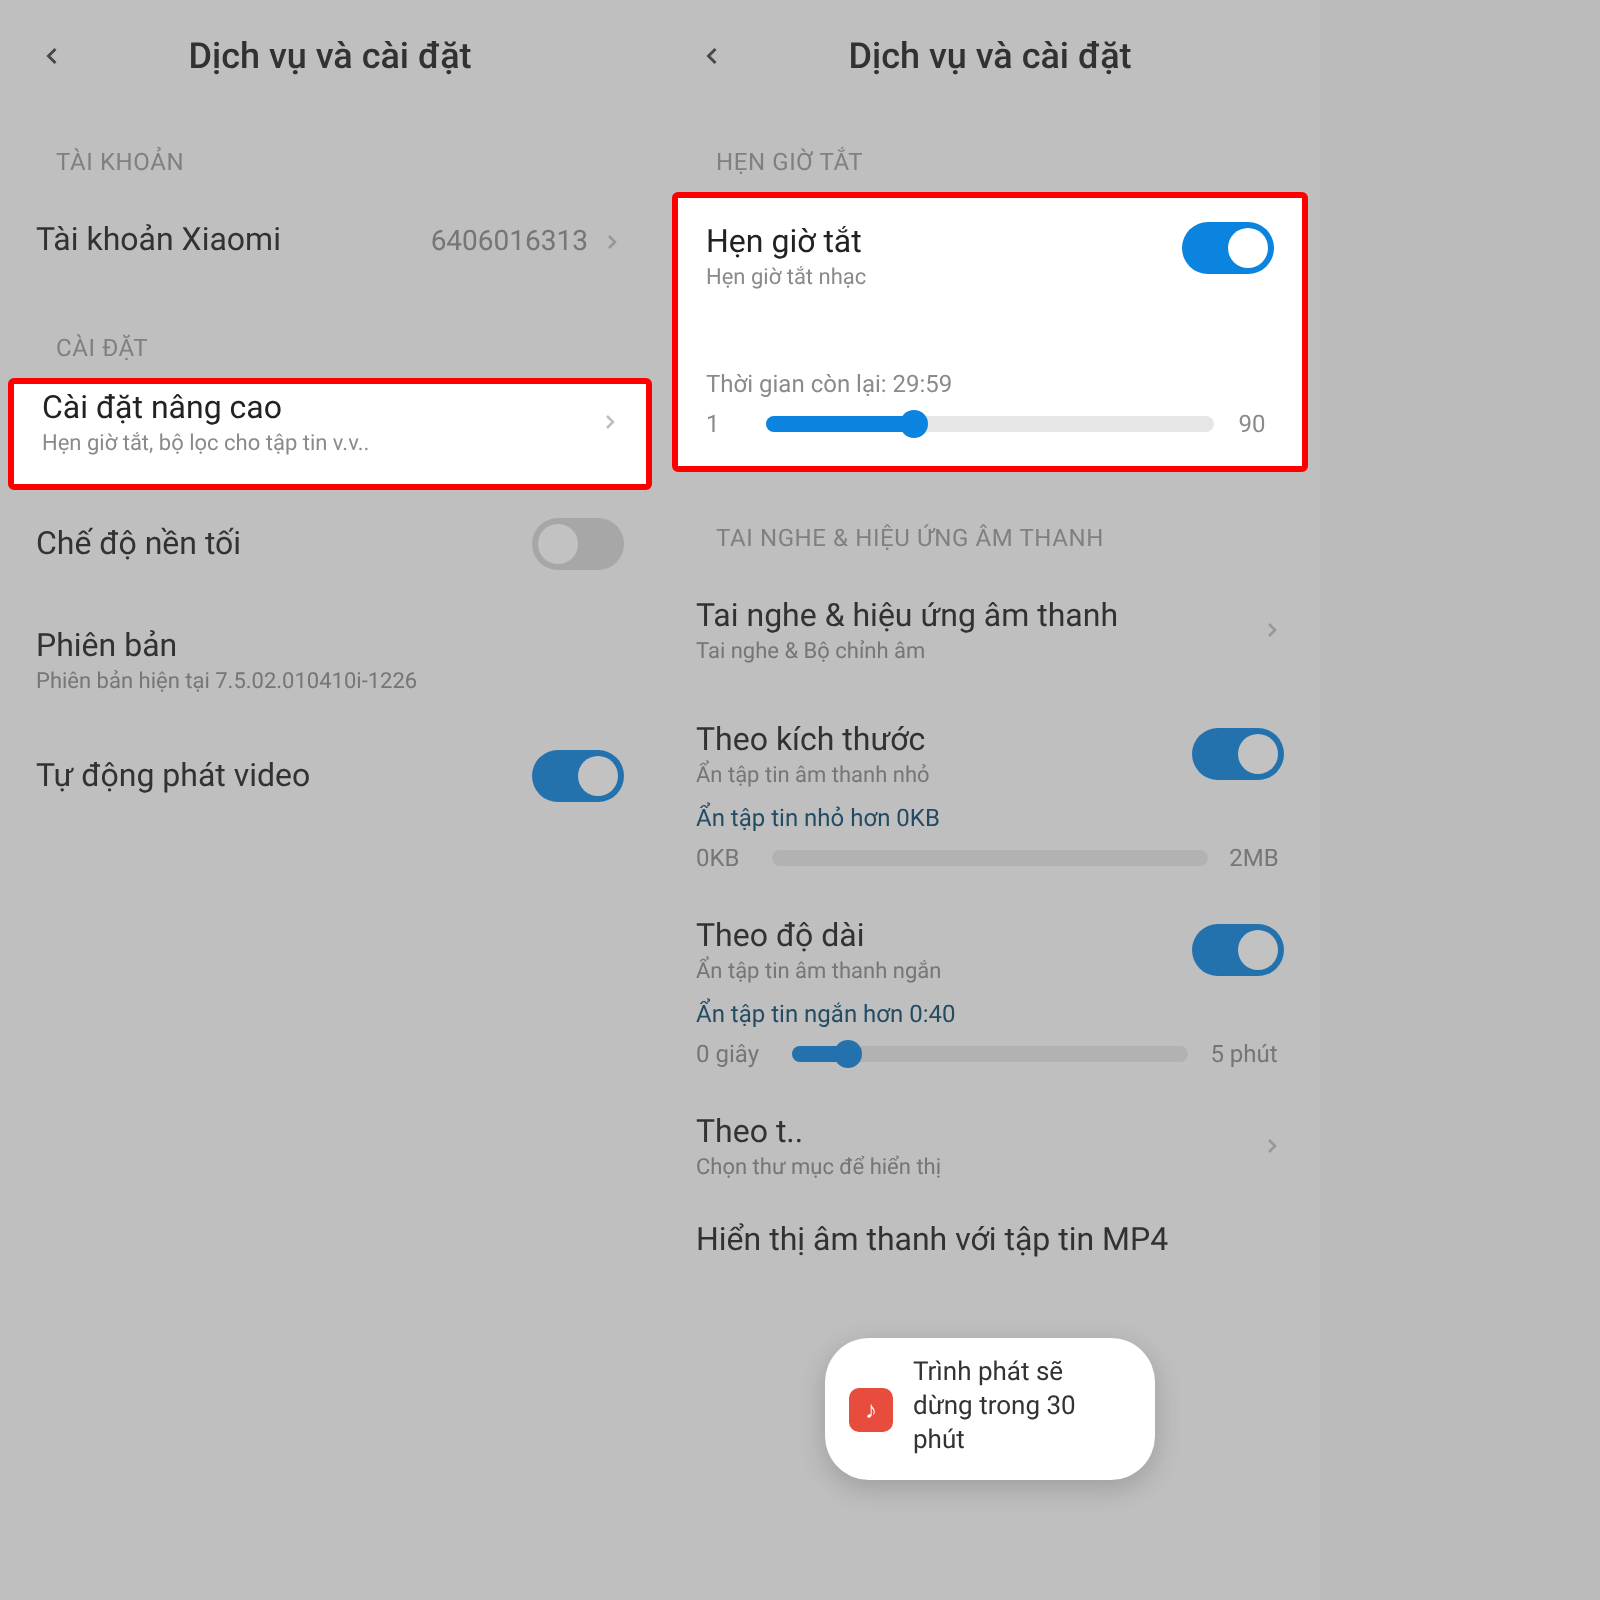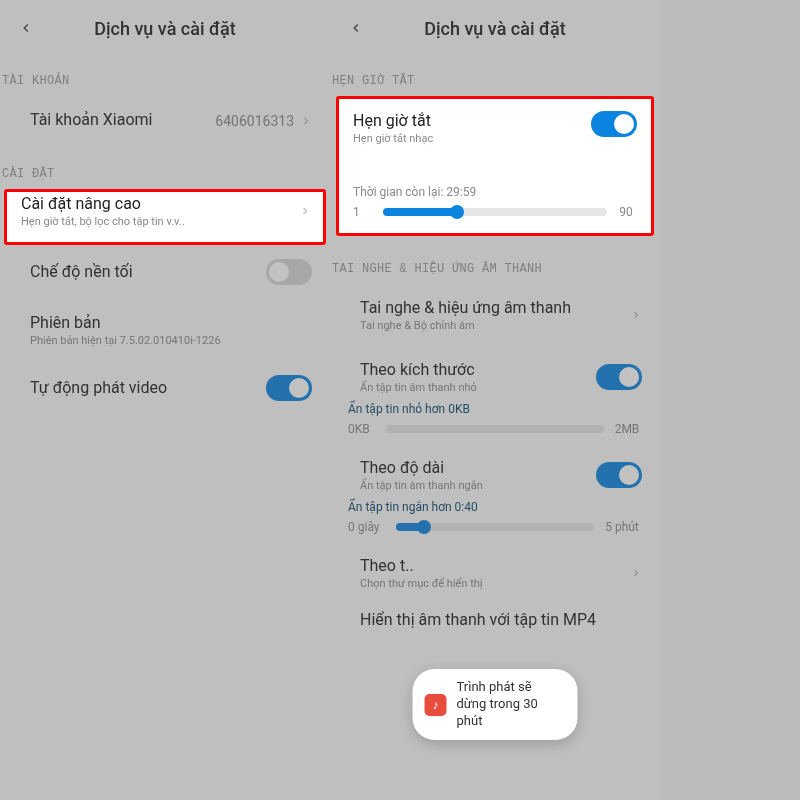--- a/index.html
+++ b/index.html
@@ -39,32 +39,30 @@
   }
   .header-title {
     position: absolute;
     left: 50%;
     transform: translateX(-50%);
     font-size: 18px;
     font-weight: 500;
     color: #222;
   }
   .section-header {
-    padding: 22px 18px 8px 2px;
+    padding: 22px 18px 8px 28px;
     font-size: 12px;
     color: #9a9a9a;
     letter-spacing: 0.3px;
-    font-family: Liberation Mono, monospace;
   }
   .row {
     padding: 14px 18px;
     display: flex;
     align-items: center;
     justify-content: space-between;
-    margin-left: 12px;
   }
   .row-left { flex: 1; min-width: 0; }
   .row-title {
     font-size: 16px;
     color: #222;
     margin-bottom: 2px;
   }
   .row-sub {
     font-size: 11px;
     color: #8a8a8a;

